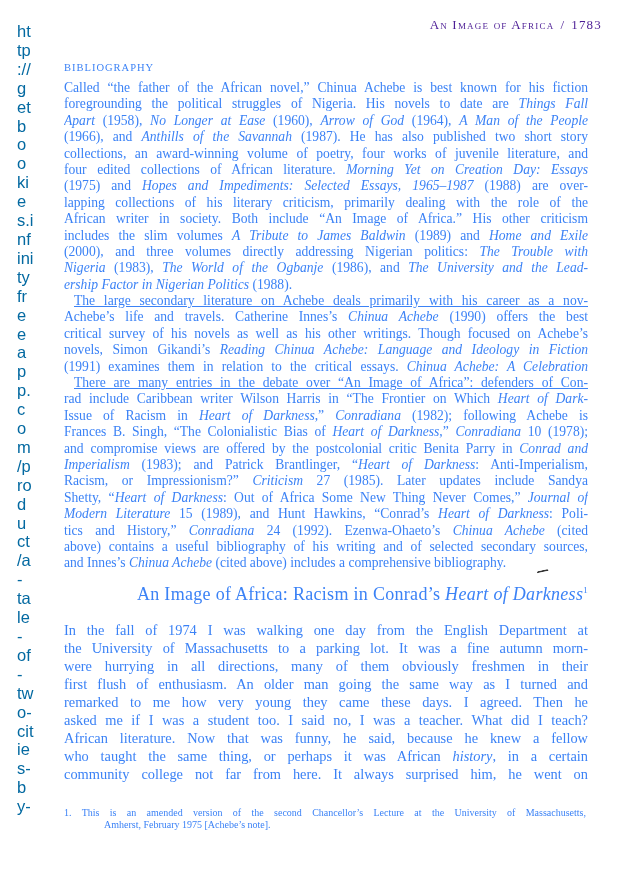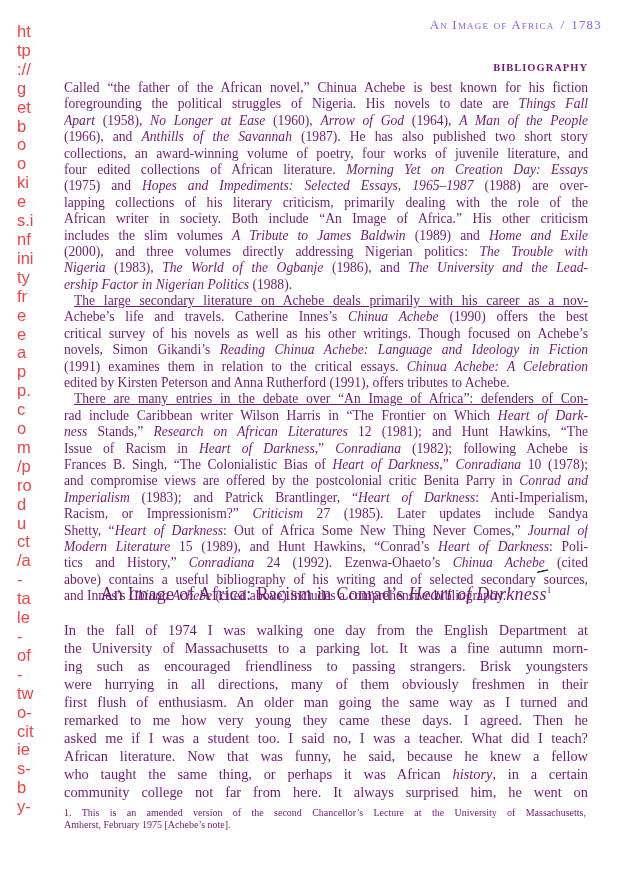--- a/index.html
+++ b/index.html
@@ -1,37 +1,37 @@
 <!DOCTYPE html>
 <html><head>
   <meta charset="utf-8">
   <style>
     html, body { margin: 0; padding: 0; background: #ffffff; }
     body { width: 640px; height: 872px; position: relative; overflow: hidden; color: #141414; }
     .url-strip { position: absolute; left: 17px; top: 22px; width: 30px;
-      font-family: "Liberation Sans", sans-serif; font-size: 16.5px; line-height: 18.9px; color: #ef4444; }
+      font-family: "Liberation Sans", sans-serif; font-size: 16.5px; line-height: 18.9px; color: #0369a1; }
     .url-strip div { white-space: nowrap; }
     .running-head { position: absolute; right: 38px; top: 17px;
-      font-family: "Liberation Serif", serif; font-size: 13px; letter-spacing: 1.2px; font-variant: small-caps; color: #8b5cf6; }
+      font-family: "Liberation Serif", serif; font-size: 13px; letter-spacing: 1.2px; font-variant: small-caps; color: #4c1d95; }
     .running-head .sep { margin: 0 6px; }
-    .page { position: absolute; left: 64px; width: 524px; font-family: "Liberation Serif", serif; color: #701a75; }
-    .section-head { position: absolute; left: 0; width: 100%; text-align: right; top: 0;
-      font-size: 10.5px; letter-spacing: 1px; font-weight: bold; }
+    .page { position: absolute; left: 64px; width: 524px; font-family: "Liberation Serif", serif; color: #3b82f6; }
+    .section-head { position: absolute; left: 0; width: 100%; text-align: left; top: 0;
+      font-size: 10.5px; letter-spacing: 1px; font-weight: normal; }
     .lines .ln { height: 16.4px; line-height: 16.4px; font-size: 13.6px; white-space: nowrap;
       text-align: justify; text-align-last: justify; overflow: hidden; }
     .lines .ln.last { text-align-last: left; }
     .lines .ln.indent { text-indent: 10px; text-decoration: underline; }
-    .article-title { position: absolute; left: 0; width: 100%; text-align: center;
+    .article-title { position: absolute; left: 0; width: 100%; text-align: right;
       font-size: 18px; letter-spacing: 0.3px; white-space: nowrap; }
     .article-title sup { font-size: 9px; vertical-align: super; }
     .body-lines .ln { height: 18px; line-height: 18px; font-size: 14.4px; white-space: nowrap;
       text-align: justify; text-align-last: justify; overflow: hidden; }
     .footnote .ln { height: 11.5px; line-height: 11.5px; font-size: 10px; white-space: nowrap;
       text-align: justify; text-align-last: justify; overflow: hidden; }
-    .footnote .ln.last { text-align-last: left; }
+    .footnote .ln.last { text-align-last: left; margin-left: 40px; }
     .smudge { position: absolute; left: 537px; top: 570px; width: 12px; height: 3px;
       border-top: 2px solid #333; transform: rotate(-12deg); border-radius: 2px; }
     em { font-style: italic; }
   </style>
 </head>
 <body>
 
 <div class="url-strip" id="url-strip">
     <div>ht</div>
     <div>tp</div>
@@ -95,24 +95,22 @@
       <div class="ln">African writer in society. Both include “An Image of Africa.” His other criticism</div>
       <div class="ln">includes the slim volumes <em>A Tribute to James Baldwin</em> (1989) and <em>Home and Exile</em></div>
       <div class="ln">(2000), and three volumes directly addressing Nigerian politics: <em>The Trouble with</em></div>
       <div class="ln"><em>Nigeria</em> (1983), <em>The World of the Ogbanje</em> (1986), and <em>The University and the Lead-</em></div>
       <div class="ln last"><em>ership Factor in Nigerian Politics</em> (1988).</div>
       <div class="ln indent">The large secondary literature on Achebe deals primarily with his career as a nov-</div>
       <div class="ln">Achebe’s life and travels. Catherine Innes’s <em>Chinua Achebe</em> (1990) offers the best</div>
       <div class="ln">critical survey of his novels as well as his other writings. Though focused on Achebe’s</div>
       <div class="ln">novels, Simon Gikandi’s <em>Reading Chinua Achebe: Language and Ideology in Fiction</em></div>
       <div class="ln">(1991) examines them in relation to the critical essays. <em>Chinua Achebe: A Celebration</em></div>
-      <div class="ln last">edited by Kirsten Peterson and Anna Rutherford (1991), offers tributes to Achebe.</div>
       <div class="ln indent">There are many entries in the debate over “An Image of Africa”: defenders of Con-</div>
       <div class="ln">rad include Caribbean writer Wilson Harris in “The Frontier on Which <em>Heart of Dark-</em></div>
-      <div class="ln"><em>ness</em> Stands,” <em>Research on African Literatures</em> 12 (1981); and Hunt Hawkins, “The</div>
       <div class="ln">Issue of Racism in <em>Heart of Darkness</em>,” <em>Conradiana</em> (1982); following Achebe is</div>
       <div class="ln">Frances B. Singh, “The Colonialistic Bias of <em>Heart of Darkness</em>,” <em>Conradiana</em> 10 (1978);</div>
       <div class="ln">and compromise views are offered by the postcolonial critic Benita Parry in <em>Conrad and</em></div>
       <div class="ln"><em>Imperialism</em> (1983); and Patrick Brantlinger, “<em>Heart of Darkness</em>: Anti-Imperialism,</div>
       <div class="ln">Racism, or Impressionism?” <em>Criticism</em> 27 (1985). Later updates include Sandya</div>
       <div class="ln">Shetty, “<em>Heart of Darkness</em>: Out of Africa Some New Thing Never Comes,” <em>Journal of</em></div>
       <div class="ln"><em>Modern Literature</em> 15 (1989), and Hunt Hawkins, “Conrad’s <em>Heart of Darkness</em>: Poli-</div>
       <div class="ln">tics and History,” <em>Conradiana</em> 24 (1992). Ezenwa-Ohaeto’s <em>Chinua Achebe</em> (cited</div>
       <div class="ln">above) contains a useful bibliography of his writing and of selected secondary sources,</div>
       <div class="ln last">and Innes’s <em>Chinua Achebe</em> (cited above) includes a comprehensive bibliography.</div>
@@ -122,21 +120,20 @@
 <div class="smudge"></div>
 
 <div class="page" style="top:584px;">
   <div class="article-title"><span>An Image of Africa: Racism in Conrad’s </span><em>Heart of Darkness</em><sup>1</sup></div>
 </div>
 
 <div class="page" style="top:621px;">
   <div class="body-lines" id="body-lines">
       <div class="ln">In the fall of 1974 I was walking one day from the English Department at</div>
       <div class="ln">the University of Massachusetts to a parking lot. It was a fine autumn morn-</div>
-      <div class="ln">ing such as encouraged friendliness to passing strangers. Brisk youngsters</div>
       <div class="ln">were hurrying in all directions, many of them obviously freshmen in their</div>
       <div class="ln">first flush of enthusiasm. An older man going the same way as I turned and</div>
       <div class="ln">remarked to me how very young they came these days. I agreed. Then he</div>
       <div class="ln">asked me if I was a student too. I said no, I was a teacher. What did I teach?</div>
       <div class="ln">African literature. Now that was funny, he said, because he knew a fellow</div>
       <div class="ln">who taught the same thing, or perhaps it was African <em>history</em>, in a certain</div>
       <div class="ln">community college not far from here. It always surprised him, he went on</div>
     </div>
 </div>
 

